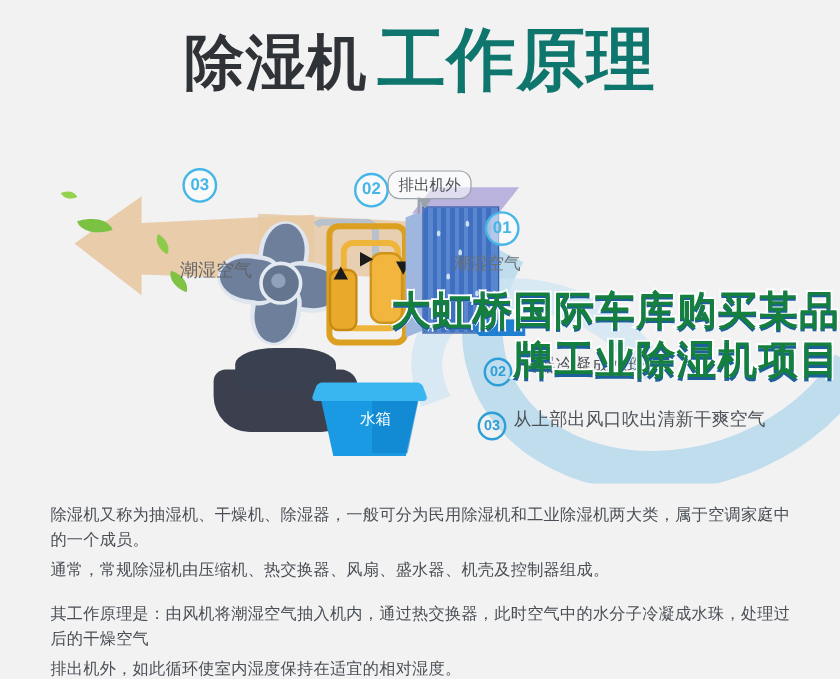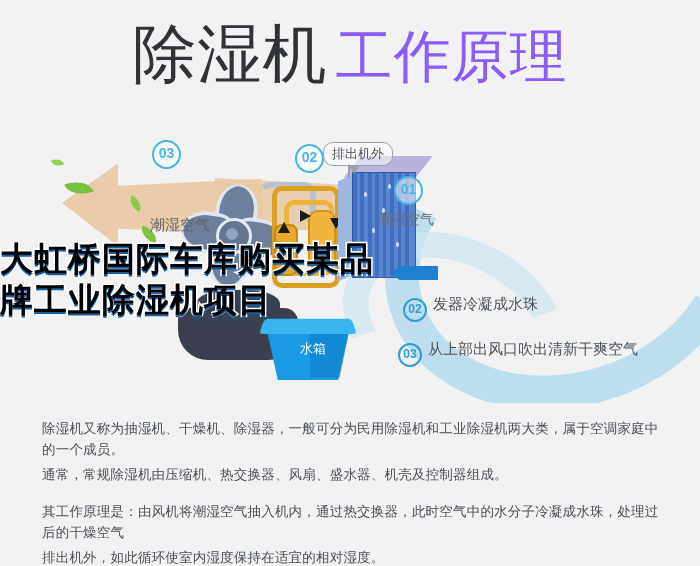--- a/index.html
+++ b/index.html
@@ -13,26 +13,26 @@
   }
   .page{position:relative;width:700px;height:566px;background:#f2f2f3;}
 
   
   .title-wrap{
     position:absolute;left:0;top:22px;width:700px;
     text-align:center;
     white-space:nowrap;
   }
   .title-a{
-    font-size:64px;line-height:1;font-weight:400;color:#2f3236;
+    font-size:50px;line-height:1;font-weight:700;color:#2f3236;
     letter-spacing:1px;
     font-family:"Liberation Sans","DejaVu Sans",sans-serif;
   }
   .title-b{
-    font-size:57px;line-height:1;font-weight:400;color:#8b5cf6;
+    font-size:57px;line-height:1;font-weight:700;color:#0f766e;
     letter-spacing:1px;margin-left:8px;
     font-family:"Liberation Sans","DejaVu Sans",sans-serif;
   }
 
   
   .stage{position:absolute;left:0;top:118px;width:700px;height:285px;overflow:hidden;}
 
   
   .swoosh{
     position:absolute;right:-50px;top:-10px;width:300px;height:230px;
@@ -125,21 +125,21 @@
   
   .badge{
     position:absolute;width:25px;height:25px;border-radius:50%;
     border:2px solid #45b6e6;color:#45b6e6;
     font-size:14px;font-weight:700;line-height:23px;text-align:center;
     background:rgba(255,255,255,.55);
     font-family:"Liberation Sans",sans-serif;
   }
   .badge.b03{left:152px;top:22px;}
   .badge.b02{left:295px;top:26px;}
-  .badge.b01{left:394px;top:58px;}
+  .badge.b01{left:404px;top:58px;}
 
   .lbl{position:absolute;color:#5a5f66;font-size:14px;white-space:nowrap;
     font-family:"Liberation Sans","DejaVu Sans",sans-serif;}
   .lbl.dry{left:150px;top:98px;color:#5f6469;font-size:15px;}
   .lbl.humid{left:378px;top:93px;color:#6a7076;font-size:14px;}
   .lbl.tank{left:300px;top:222px;color:#ffffff;font-size:13px;}
 
   .callout{
     position:absolute;left:323px;top:24px;
     padding:2px 8px;border:1.5px solid #9aa3ab;border-radius:10px;
@@ -159,23 +159,23 @@
   .note .nb{
     display:inline-block;width:20px;height:20px;border-radius:50%;
     border:2px solid #2e9fd6;color:#2e9fd6;font-size:12px;font-weight:700;
     line-height:18px;text-align:center;margin-right:6px;vertical-align:-4px;
   }
   .note.n2{left:403px;top:295px;}
   .note.n3{left:398px;top:340px;}
 
   
   .watermark{
-    position:absolute;left:0;top:238px;width:700px;text-align:left;
+    position:absolute;left:0;top:238px;width:700px;text-align:right;
     font-size:33px;font-weight:700;line-height:41px;
-    color:#000000;
+    color:#15803d;
     letter-spacing:1px;
     -webkit-text-stroke:3px #ffffff;
     paint-order:stroke fill;
     text-shadow:
       0 2px 0 #1d5f99,
       1px 1px 0 #ffffff, -1px -1px 0 #ffffff;
     font-family:"Liberation Sans","DejaVu Sans",sans-serif;
     white-space:nowrap;
   }
   .wm-line{display:block;}

